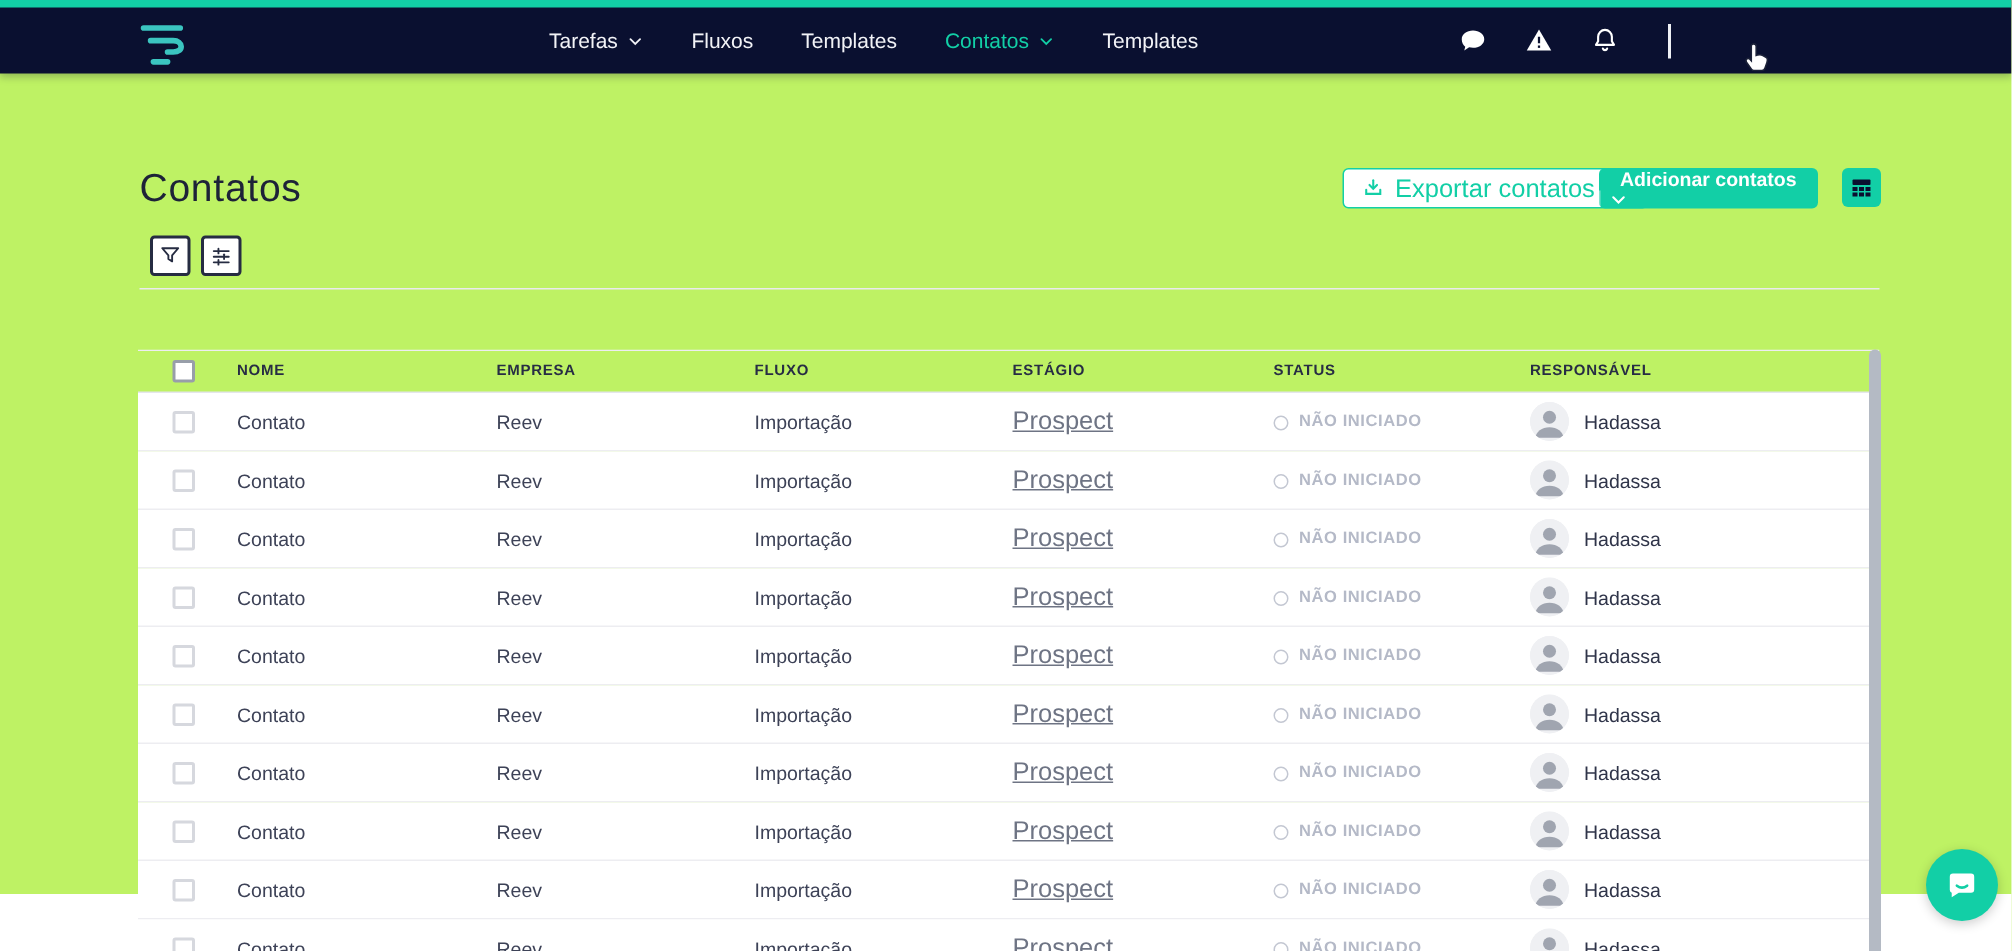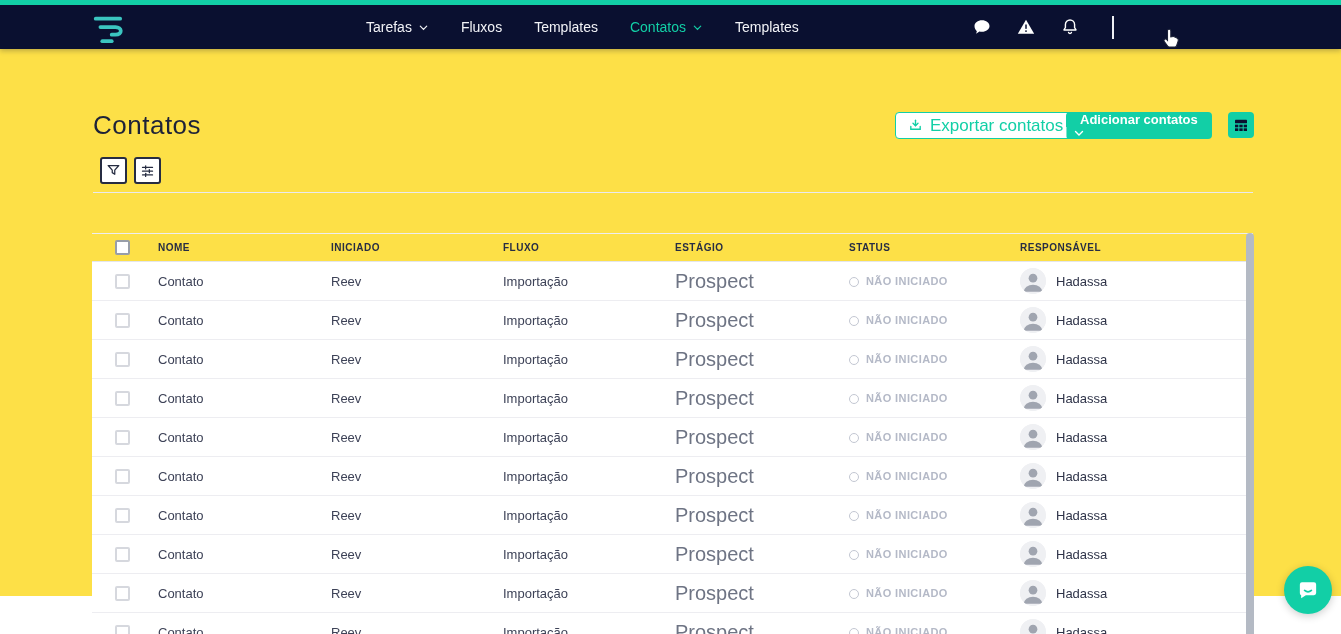--- a/index.html
+++ b/index.html
@@ -1,18 +1,18 @@
 <!DOCTYPE html>
 <html style="--accent: #12cfa6; --navbar-bg: #0a1030; --logo: #3bc5c0;"><head>
 <meta charset="utf-8">
 <style>
   * { margin:0; padding:0; box-sizing:border-box; }
   html,body { width:1341px; height:634px; overflow:hidden; background:#fff;
     font-family:"Liberation Sans", sans-serif; }
-  #app { position:relative; width:1341px; height:596px; background:#fde047; }
+  #app { position:relative; width:1341px; height:596px; background:#bef264; }
 
   
   .navbar { position:absolute; top:0; left:0; width:100%; height:49px;
     background:var(--navbar-bg); border-top:5px solid var(--accent);
     box-shadow:0 2px 5px rgba(10,16,48,.25); z-index:20; }
   .logo { position:absolute; left:88px; top:8px; width:38px; height:32px; }
   .nav-menu { position:absolute; left:366px; top:0; height:44px; display:flex;
     align-items:center; gap:32px; }
   .nav-item { display:flex; align-items:center; gap:6px; color:#f2f3f7;
     font-size:14px; cursor:pointer; white-space:nowrap; }
@@ -83,21 +83,21 @@
     align-items:center; }
   .thead { height:29px; border-top:1px solid #ededf1; border-bottom:1px solid #e4e6ec; }
   .th { font-size:10px; font-weight:bold; letter-spacing:.5px; color:#272d44;
     padding-left:8px; white-space:nowrap; }
   .tbody-row { height:39px; border-bottom:1px solid #ededf1; background:#fff; }
   .cell { font-size:13px; color:#3d4257; padding-left:8px; white-space:nowrap; }
   .cell-check { padding-left:23px; }
   .checkbox { width:15px; height:15px; border:2px solid #d6d8de; border-radius:2px;
     background:#fff; cursor:pointer; display:block; }
   .checkbox.header { border-color:#989ea9; }
-  .cell-estagio { font-size:20px; color:#6e7484; }
+  .cell-estagio { font-size:17px; color:#6e7484;text-decoration:underline; }
   .cell-status { display:flex; align-items:flex-end; gap:7px; }
   .status-circle { width:10px; height:10px; border:1px solid #c3c7d2;
     border-radius:50%; flex:none; }
   .status-text { font-size:11px; font-weight:bold; letter-spacing:.4px; color:#b4b9c7; }
   .cell-resp { display:flex; align-items:center; gap:10px; }
   .row-avatar { width:26px; height:26px; border-radius:50%; overflow:hidden;
     background:#eff0f3; flex:none; }
   .resp-name { font-size:13px; color:#2f3449; }
 
   .scrollbar-thumb { position:absolute; left:1246px; top:233px; width:8px;
@@ -235,21 +235,21 @@
   </div>
 
   <div class="section-divider"></div>
 
   <div class="table">
     <div class="trow thead">
       <div class="cell-check cell">
         <span class="checkbox header"></span>
       </div>
       <div class="th">NOME</div>
-      <div class="th">INICIADO</div>
+      <div class="th">EMPRESA</div>
       <div class="th">FLUXO</div>
       <div class="th">ESTÁGIO</div>
       <div class="th">STATUS</div>
       <div class="th">RESPONSÁVEL</div>
     </div>
     <div id="table-body">
     <div class="trow tbody-row">
       <div class="cell cell-check">
         <span class="checkbox"></span>
       </div>

